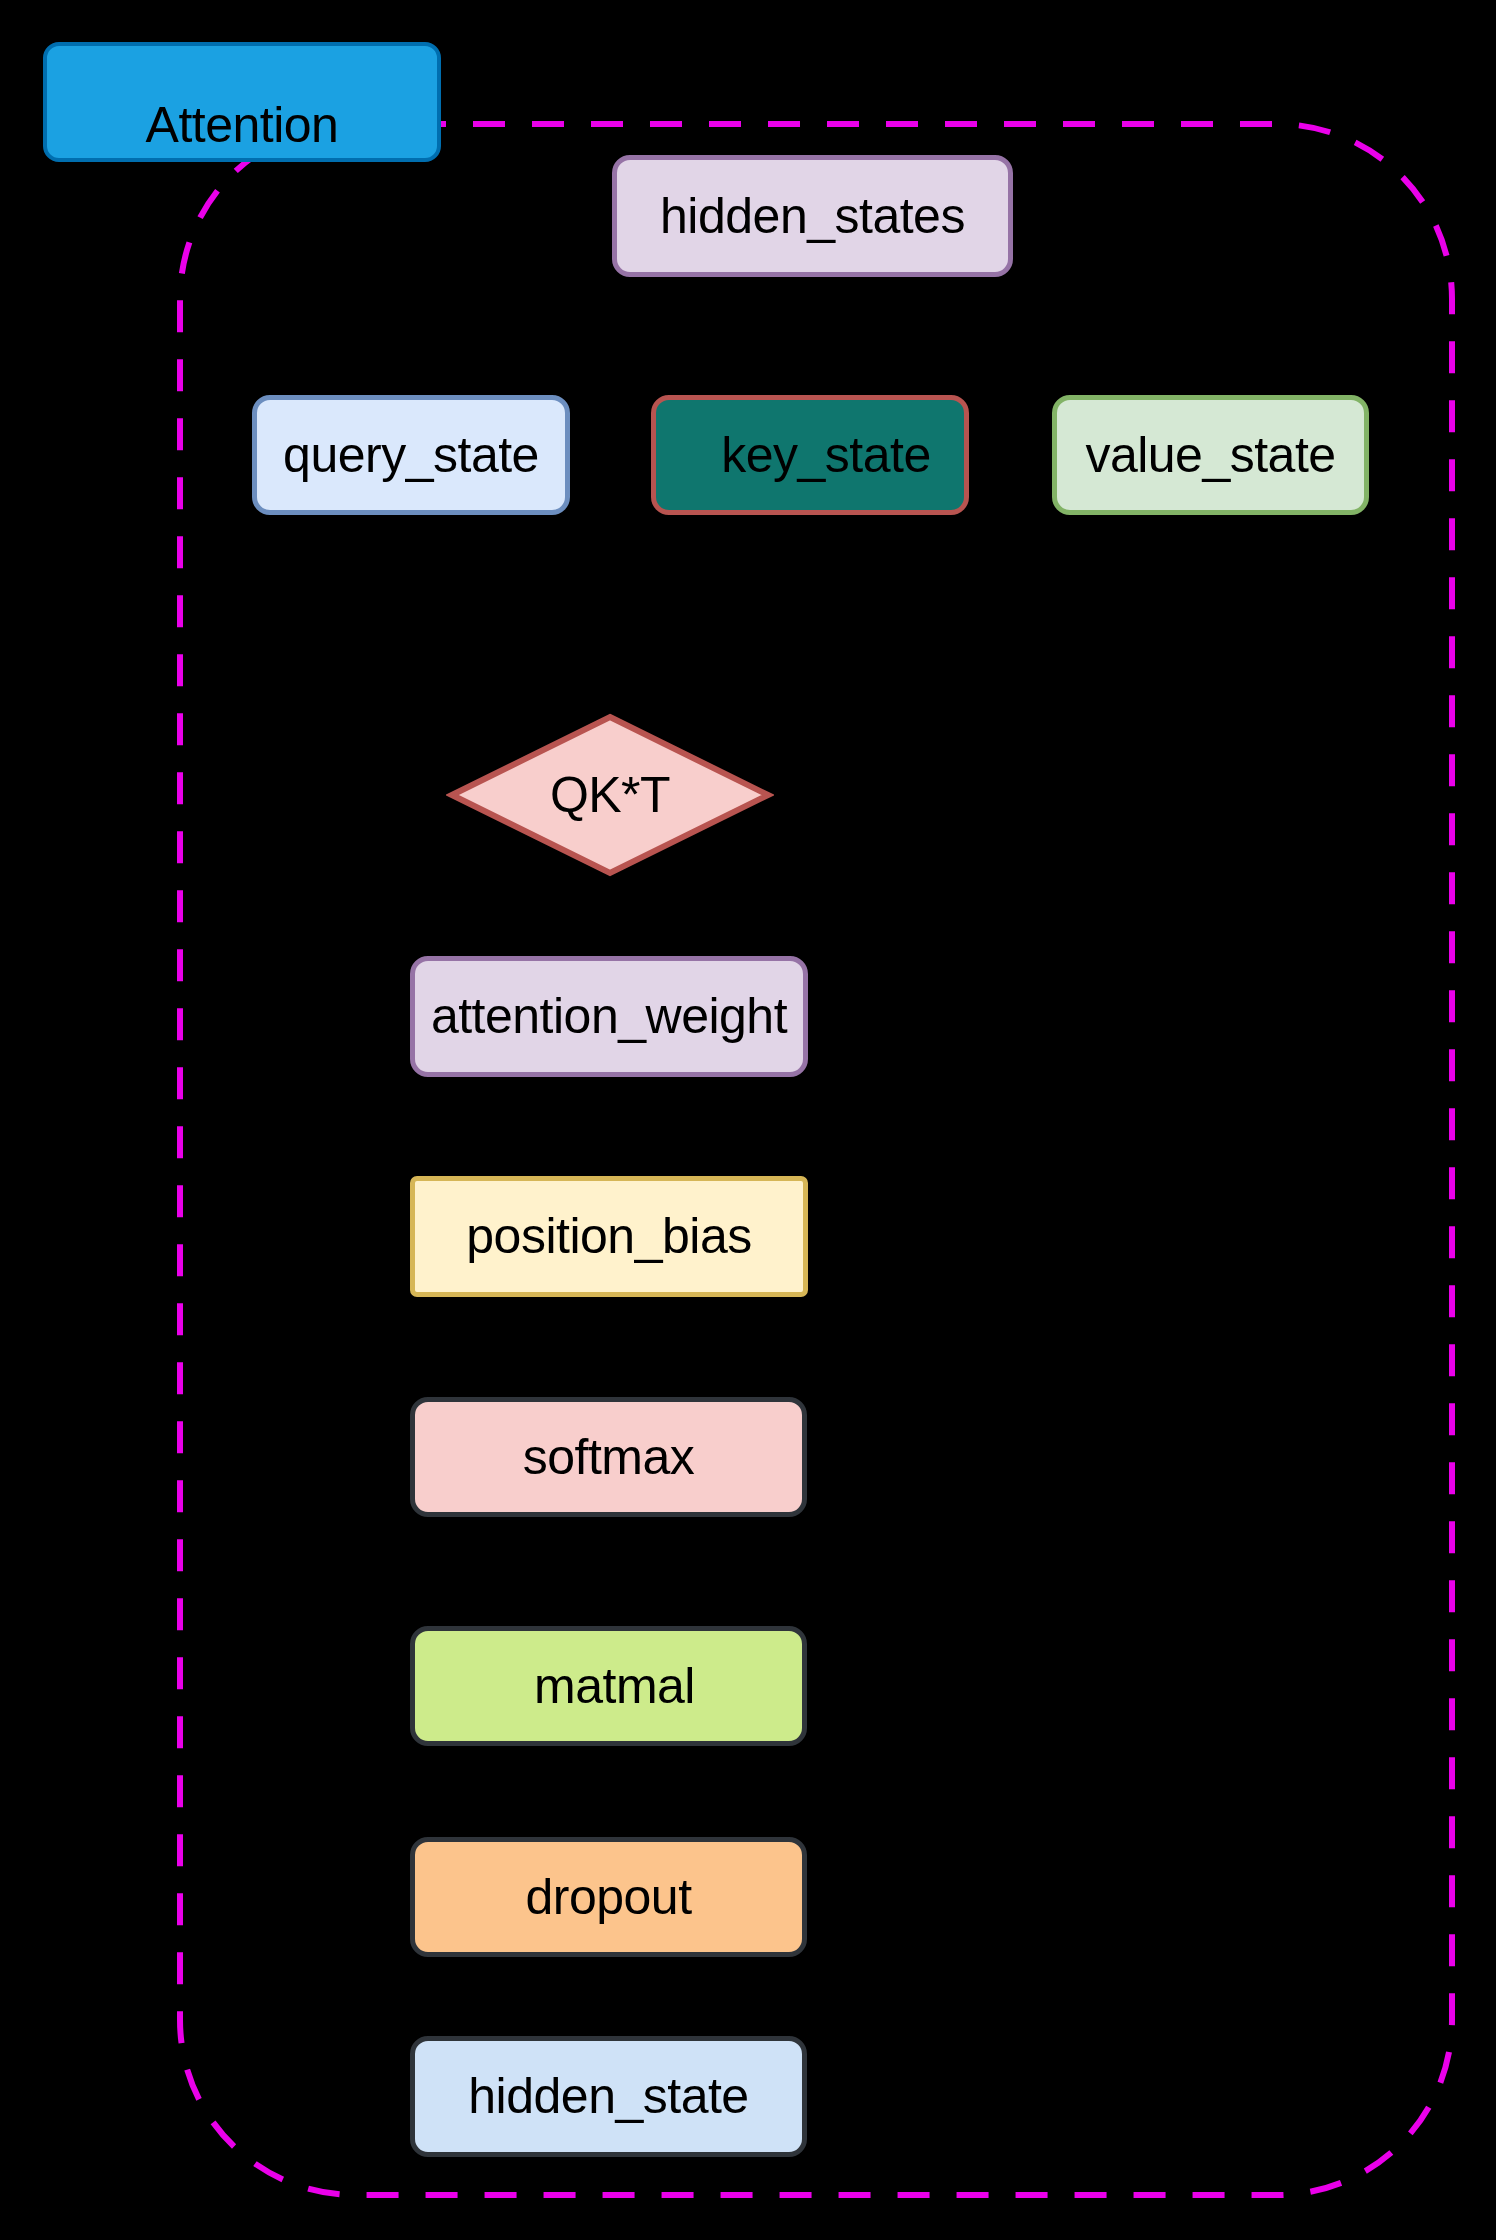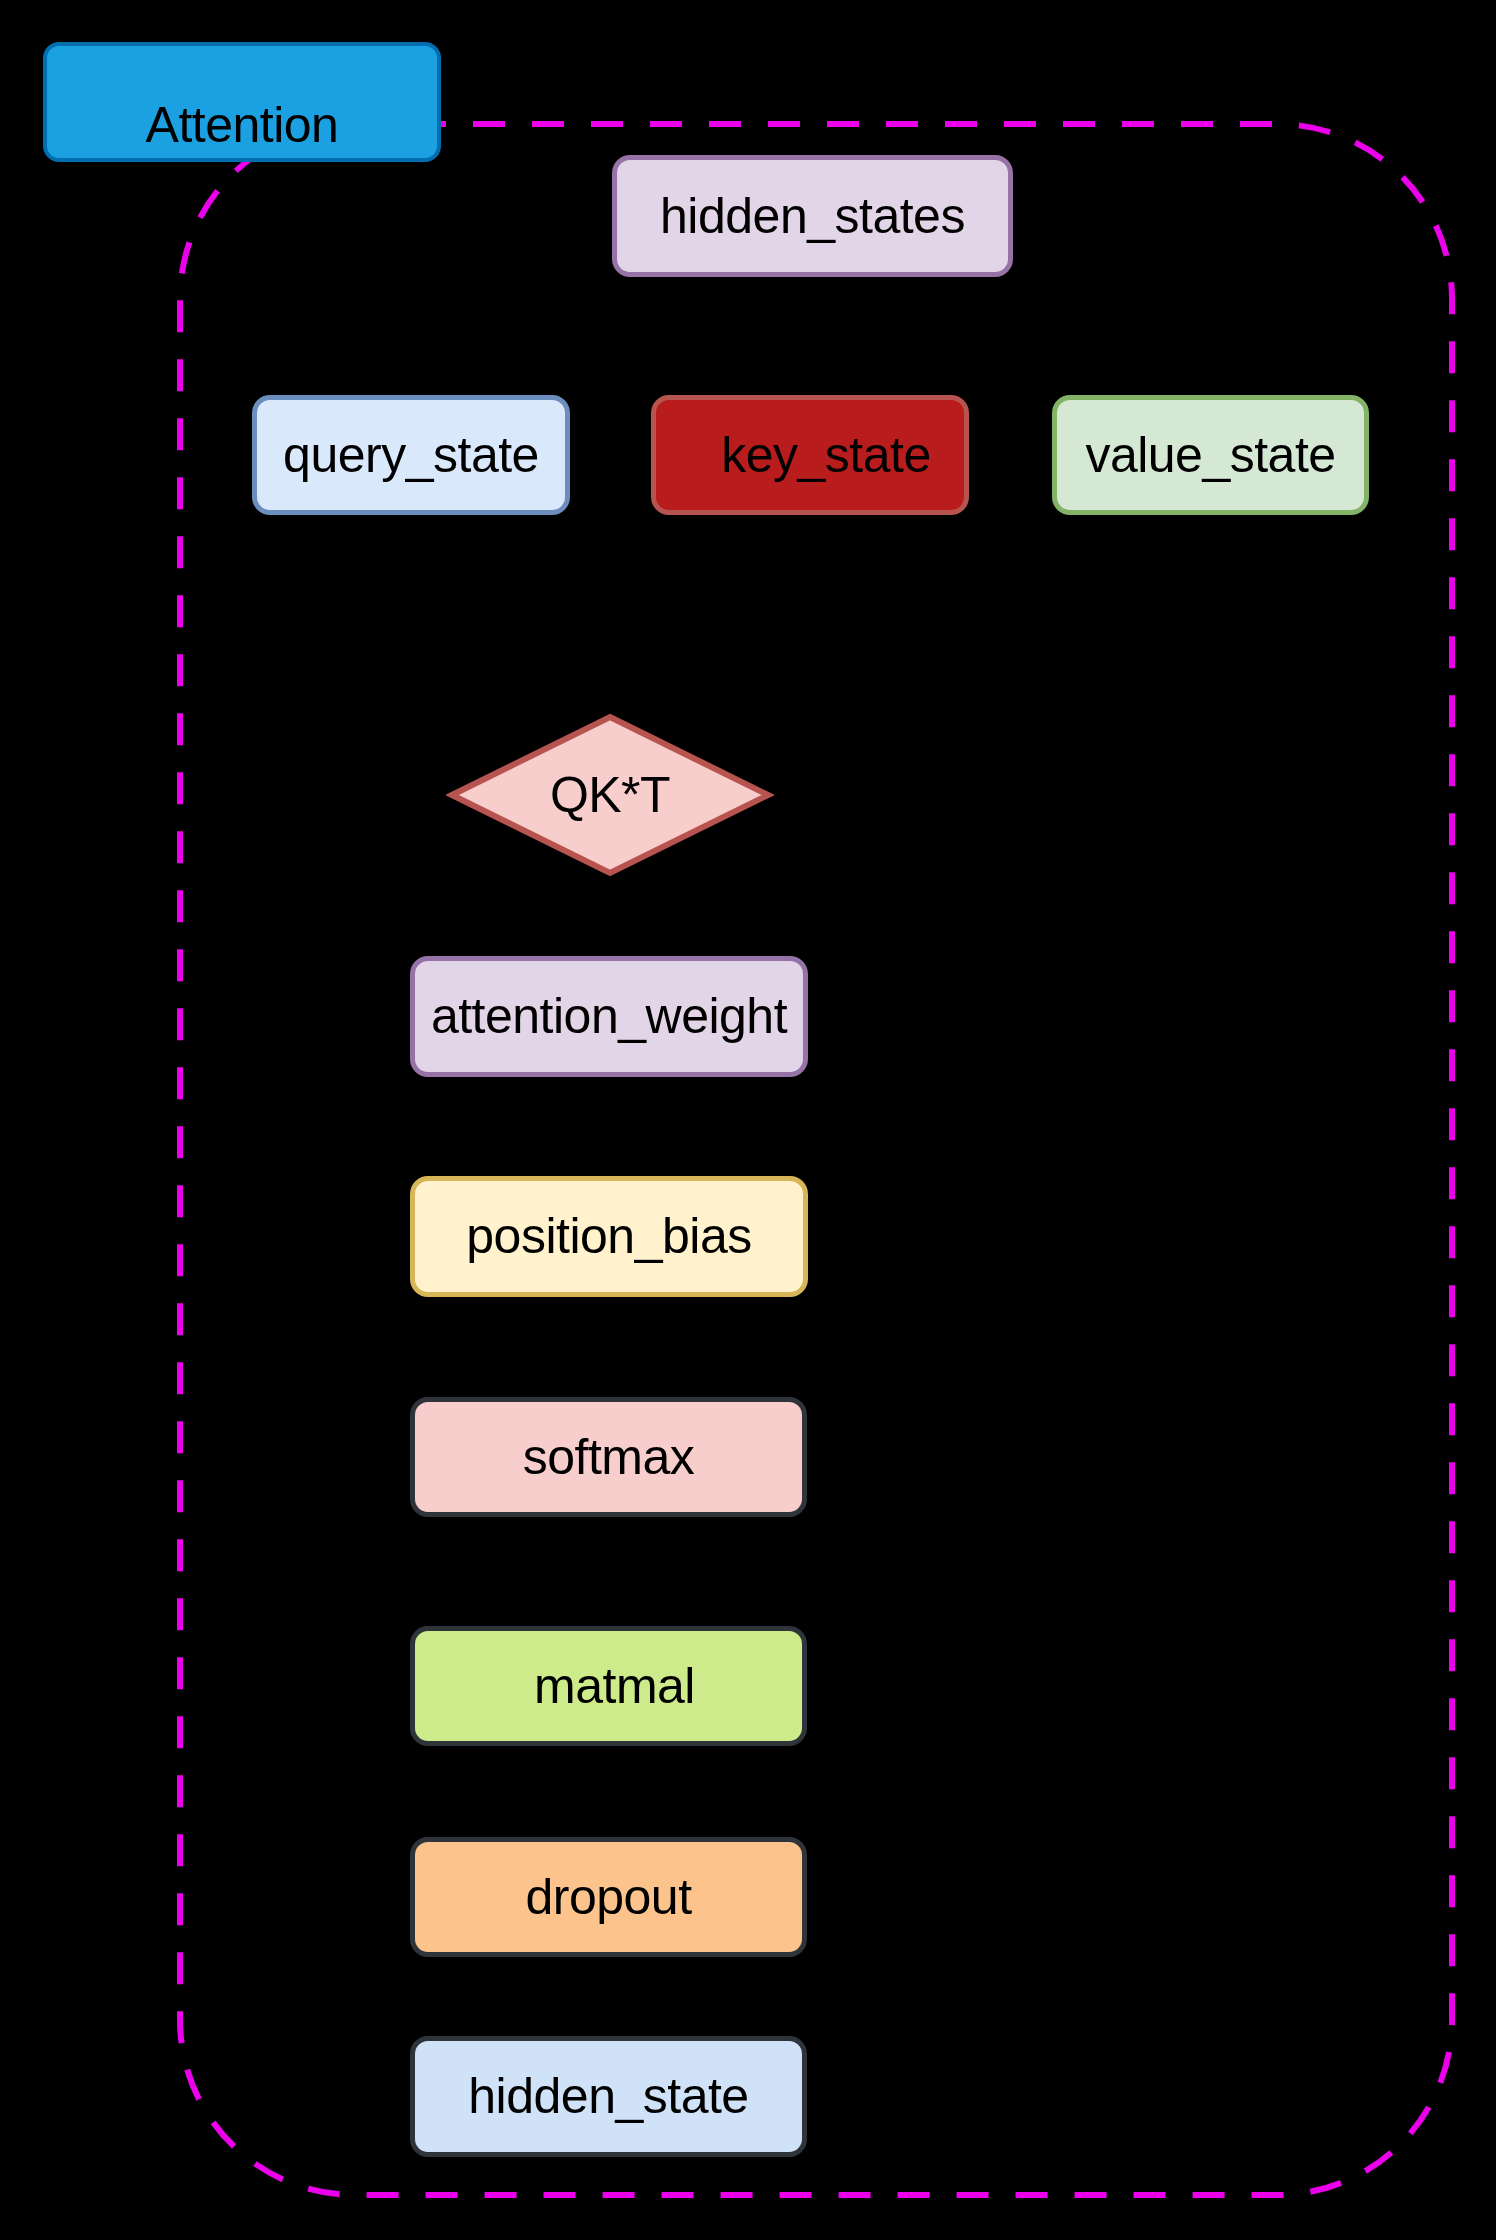--- a/index.html
+++ b/index.html
@@ -46,21 +46,21 @@
     letter-spacing:-0.5px;
   }
   
   #attention-title   { left:43px;   top:42px;   width:398px; height:120px; }
   #hidden-states     { left:612px;  top:155px;  width:401px; height:122px; }
   #query-state       { left:252px;  top:395px;  width:318px; height:120px; }
   #key-state         { left:651px;  top:395px;  width:318px; height:120px; }
   #value-state       { left:1052px; top:395px;  width:317px; height:120px; }
   #qkt               { left:446px;  top:711px;  width:328px; height:168px; }
   #attention-weight  { left:410px;  top:956px;  width:398px; height:121px; }
-  #position-bias     { left:410px;  top:1176px; width:398px; height:121px; }
+  #position-bias     { left:410px;  top:1176px; width:398px; height:121px;border-radius:7px; }
   #softmax           { left:410px;  top:1397px; width:397px; height:120px; }
   #matmal            { left:410px;  top:1626px; width:397px; height:120px; }
   #dropout           { left:410px;  top:1837px; width:397px; height:120px; }
   #hidden-state      { left:410px;  top:2036px; width:397px; height:121px; }
 </style>
 </head>
 <body>
 
 <div class="canvas" style="background-color: rgb(0, 0, 0);">
 
@@ -73,21 +73,21 @@
   </div>
 
   <div class="node" id="hidden-states" style="background-color: rgb(225, 213, 231); border-color: rgb(150, 115, 166);">
     <span class="label">hidden_states</span>
   </div>
 
   <div class="node" id="query-state" style="background-color: rgb(218, 232, 252); border-color: rgb(108, 142, 191);">
     <span class="label">query_state</span>
   </div>
 
-  <div class="node" id="key-state" style="background-color: #b91c1c; border-color: rgb(184, 84, 80); padding-left: 32px;">
+  <div class="node" id="key-state" style="background-color: #0f766e; border-color: rgb(184, 84, 80); padding-left: 32px;">
     <span class="label">key_state</span>
   </div>
 
   <div class="node" id="value-state" style="background-color: rgb(213, 232, 212); border-color: rgb(130, 179, 102);">
     <span class="label">value_state</span>
   </div>
 
   <div class="diamond" id="qkt">
     <svg width="328" height="168" viewBox="0 0 328 168">
       <polygon points="164,6 322,84 164,162 6,84" stroke-width="6" style="fill: rgb(248, 206, 204); stroke: rgb(184, 84, 80);"></polygon>

